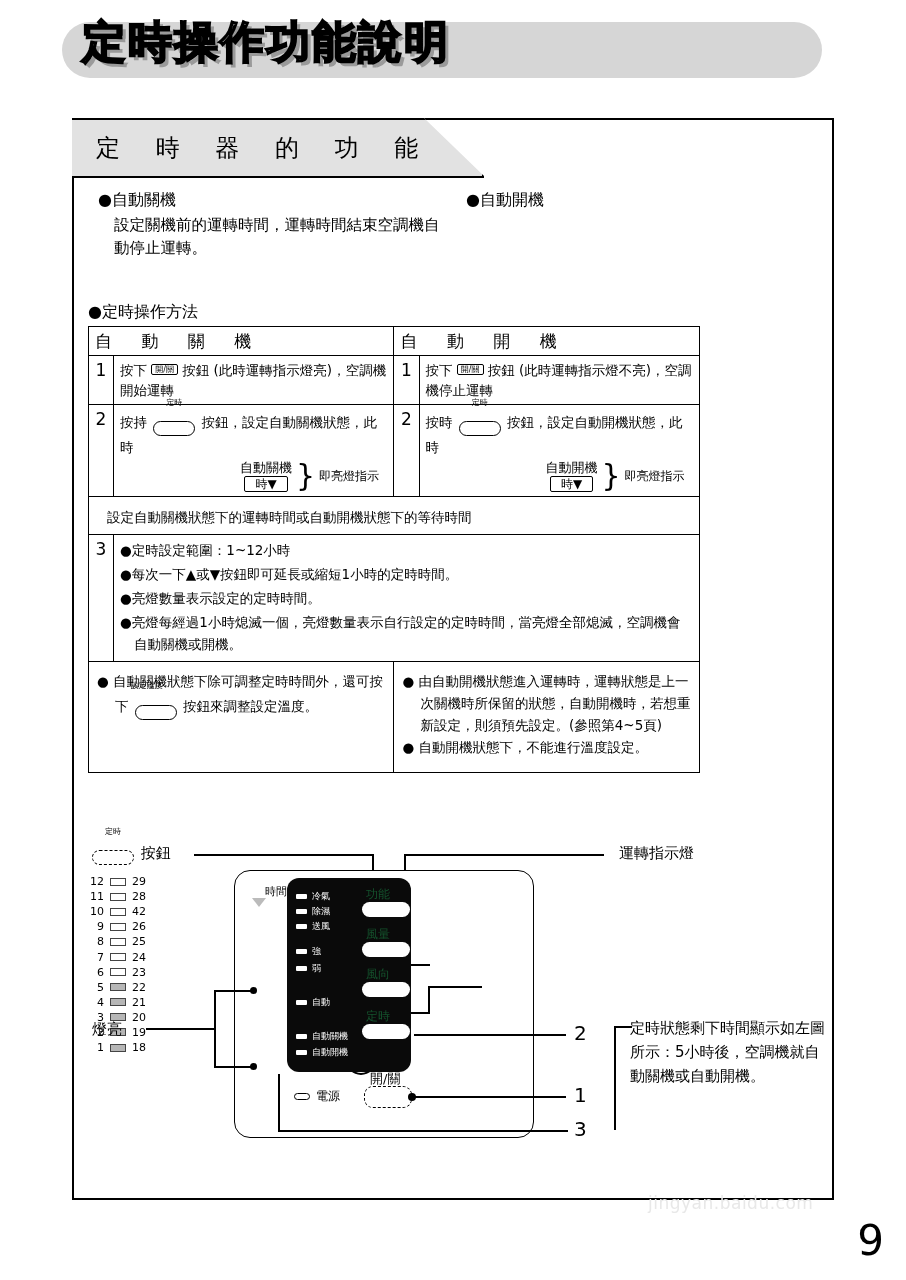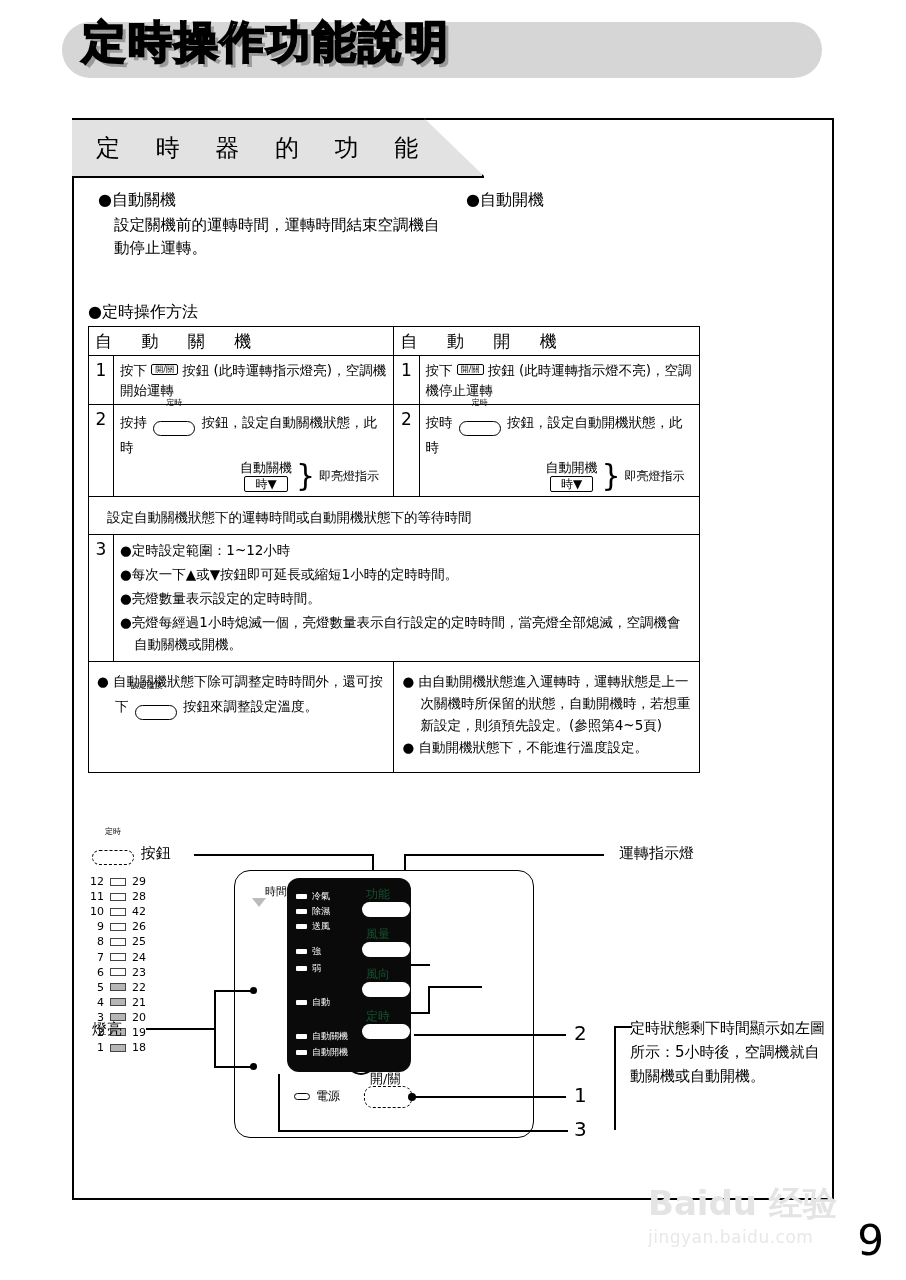--- a/index.html
+++ b/index.html
@@ -546,16 +546,15 @@
     <div class="dlabel" style="left:500px; top:246px; font-size:20px;">1</div>
 
     <div class="dline" style="left:540px; top:188px; width:18px; height:1.5px;"></div>
     <div class="dline" style="left:540px; top:188px; width:1.5px; height:104px;"></div>
     <div class="dlabel" style="left:556px; top:178px; width:196px; white-space:normal; line-height:24px;">定時狀態剩下時間顯示如左圖所示：5小時後，空調機就自動關機或自動開機。</div>
   </div>
 
 </div>
 
 <div id="watermark">
-  <div>Baidu 经验</div>
   <div class="wm2">jingyan.baidu.com</div>
 </div>
 <div id="page-number">9</div>
 
 </body></html>

